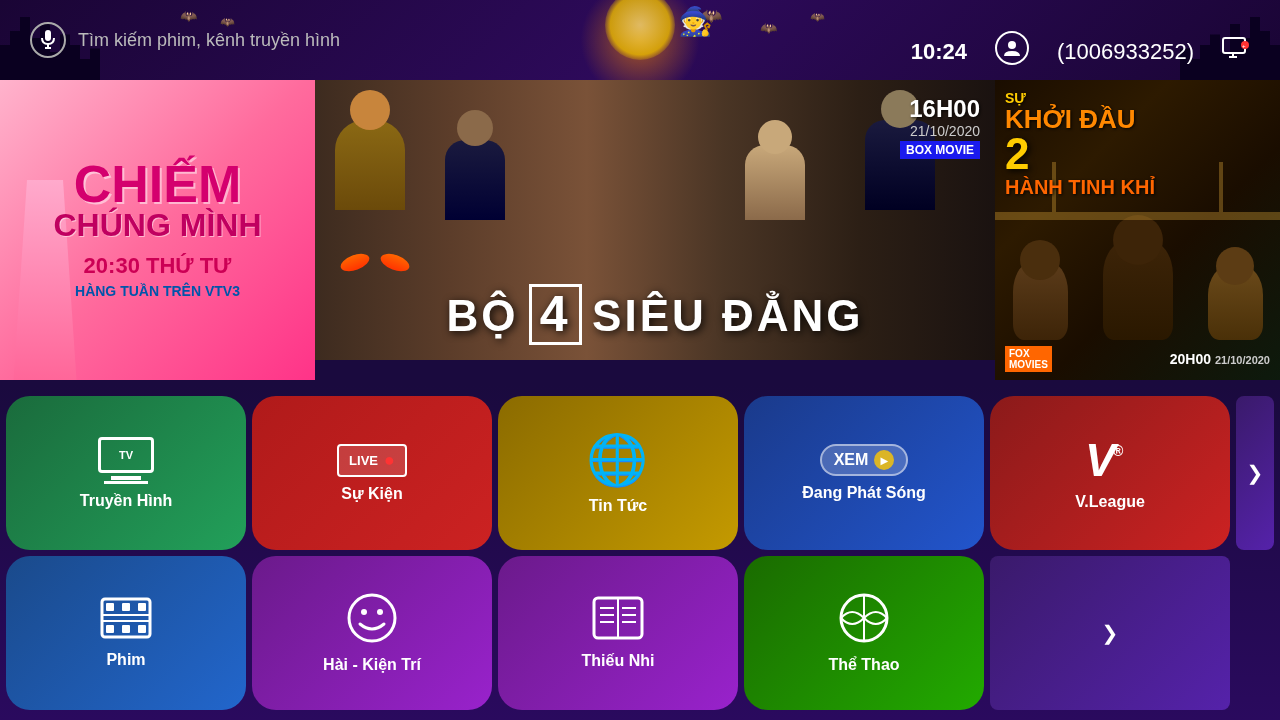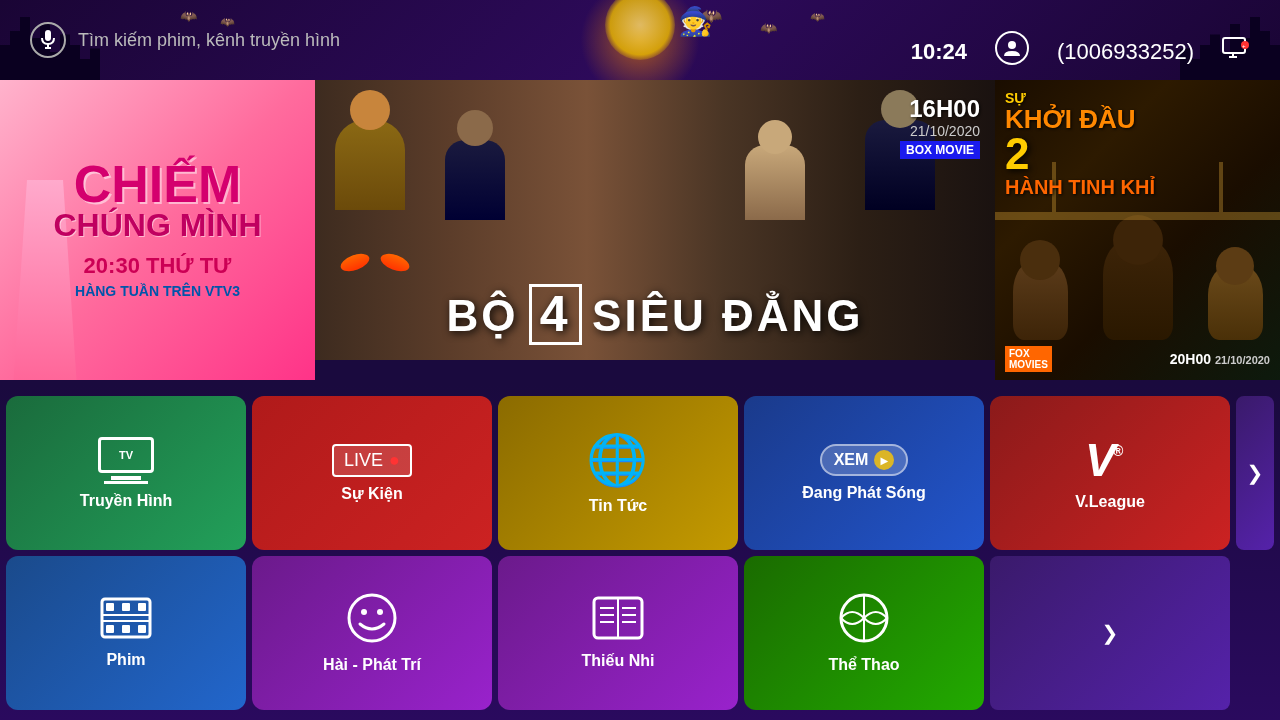--- a/index.html
+++ b/index.html
@@ -139,21 +139,21 @@
     }
     .banner-right {
       width: 285px;
       height: 300px;
       background: linear-gradient(135deg, #1a1a2e 0%, #16213e 100%);
       flex-shrink: 0;
       position: relative;
       overflow: hidden;
     }
     .menu-item {
-      border-radius: 12px;
+      border-radius: 24px;
       display: flex;
       flex-direction: column;
       align-items: center;
       justify-content: center;
       cursor: pointer;
       gap: 8px;
       padding: 10px;
     }
     .menu-label {
       color: #fff;
@@ -210,22 +210,22 @@
       background: rgba(255,255,255,0.15);
       border: 2px solid #fff;
       border-radius: 4px;
       padding: 4px 10px;
       display: flex;
       align-items: center;
       gap: 6px;
     }
     .live-text {
       color: #fff;
-      font-size: 18px;
-      font-weight: 400;
+      font-size: 13px;
+      font-weight: 700;
     }
     .live-dot {
       color: #ff3333;
       font-size: 18px;
     }
 
     
     .xem-badge {
       background: rgba(255,255,255,0.2);
       border-radius: 20px;
@@ -534,21 +534,21 @@
 
   <div class="menu-item bg-comedy">
     <div>
       <svg width="52" height="52" viewBox="0 0 52 52">
         <circle cx="26" cy="26" r="23" fill="none" stroke="white" stroke-width="3"></circle>
         <circle cx="18" cy="20" r="3" fill="white"></circle>
         <circle cx="34" cy="20" r="3" fill="white"></circle>
         <path d="M14 32 Q26 42 38 32" stroke="white" stroke-width="3" fill="none" stroke-linecap="round"></path>
       </svg>
     </div>
-    <span class="menu-label">Hài - Phát Trí</span>
+    <span class="menu-label">Hài - Kiện Trí</span>
   </div>
 
   <div class="menu-item bg-kids">
     <div>
       <svg width="52" height="44" viewBox="0 0 52 44">
         <rect x="2" y="2" width="48" height="40" rx="4" fill="none" stroke="white" stroke-width="3"></rect>
         <line x1="26" y1="2" x2="26" y2="42" stroke="white" stroke-width="2"></line>
         <line x1="8" y1="12" x2="22" y2="12" stroke="white" stroke-width="2"></line>
         <line x1="8" y1="19" x2="22" y2="19" stroke="white" stroke-width="2"></line>
         <line x1="8" y1="26" x2="22" y2="26" stroke="white" stroke-width="2"></line>

